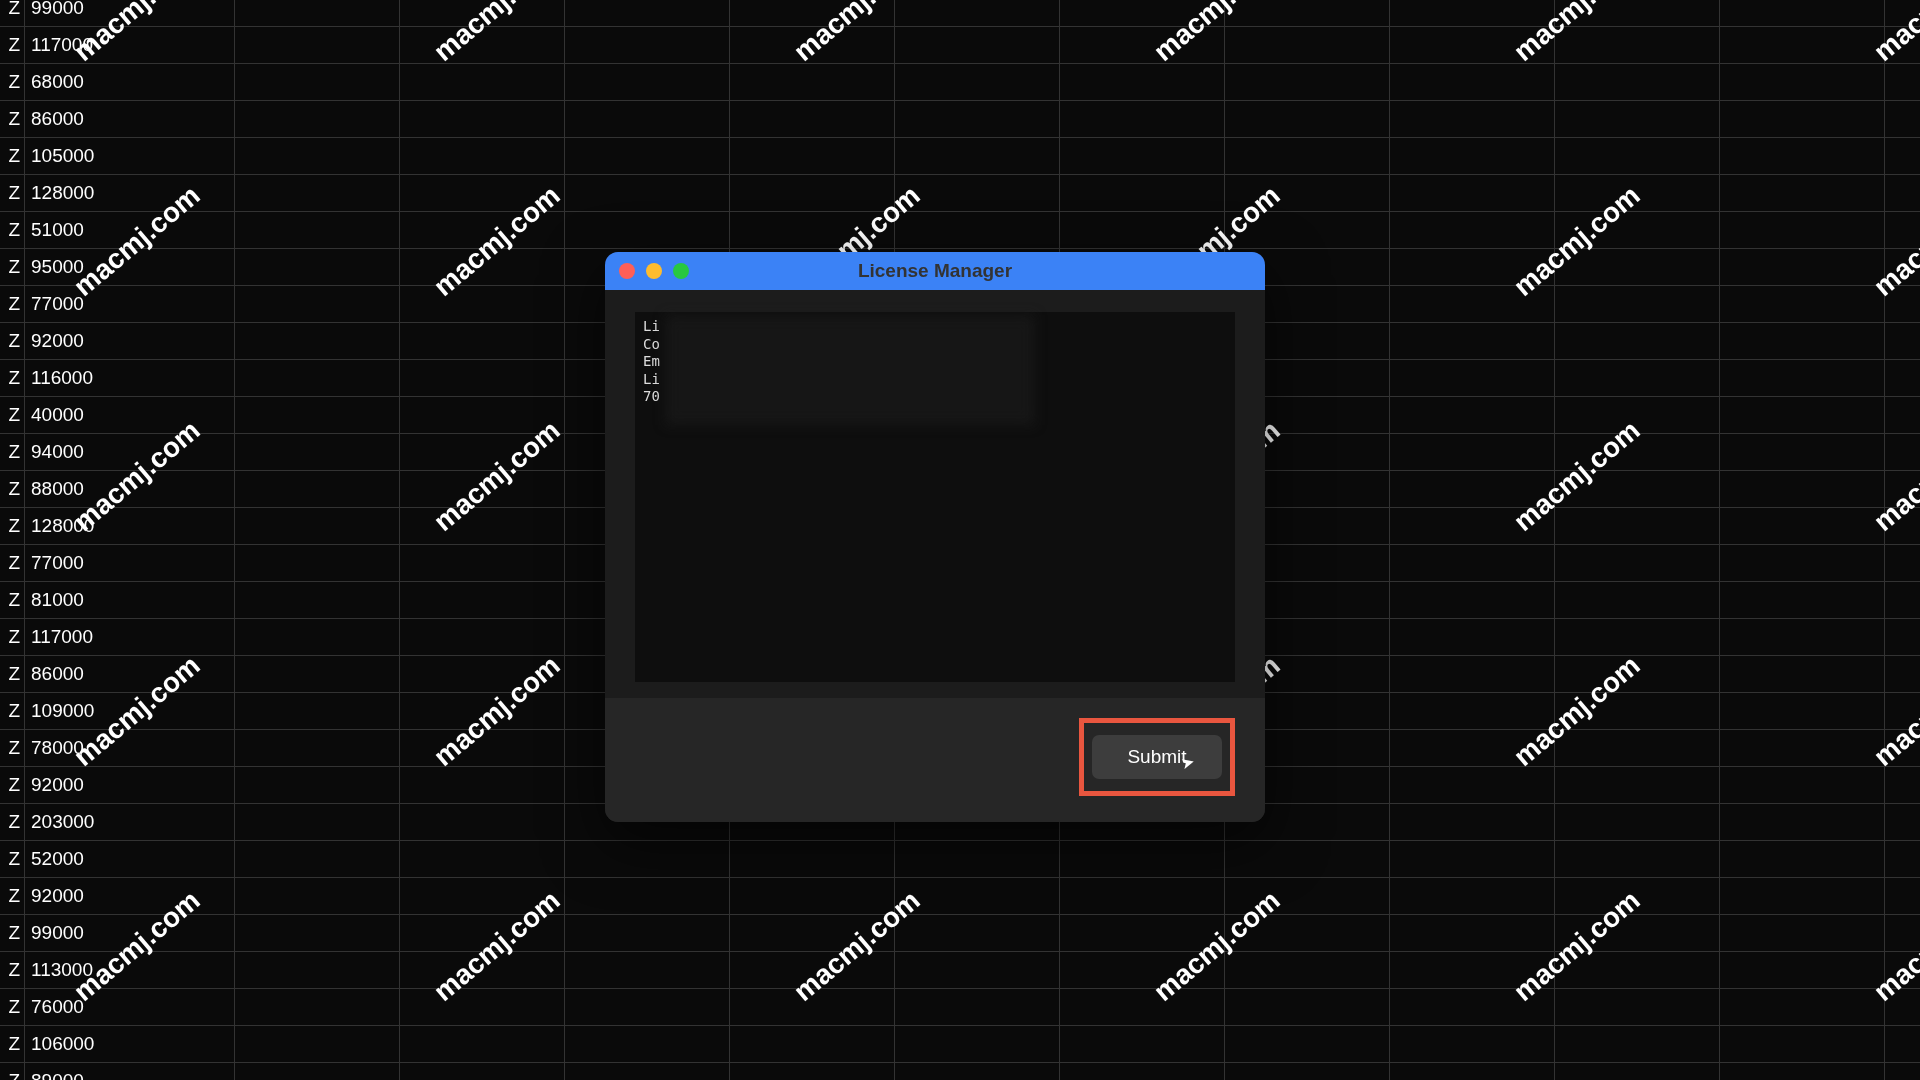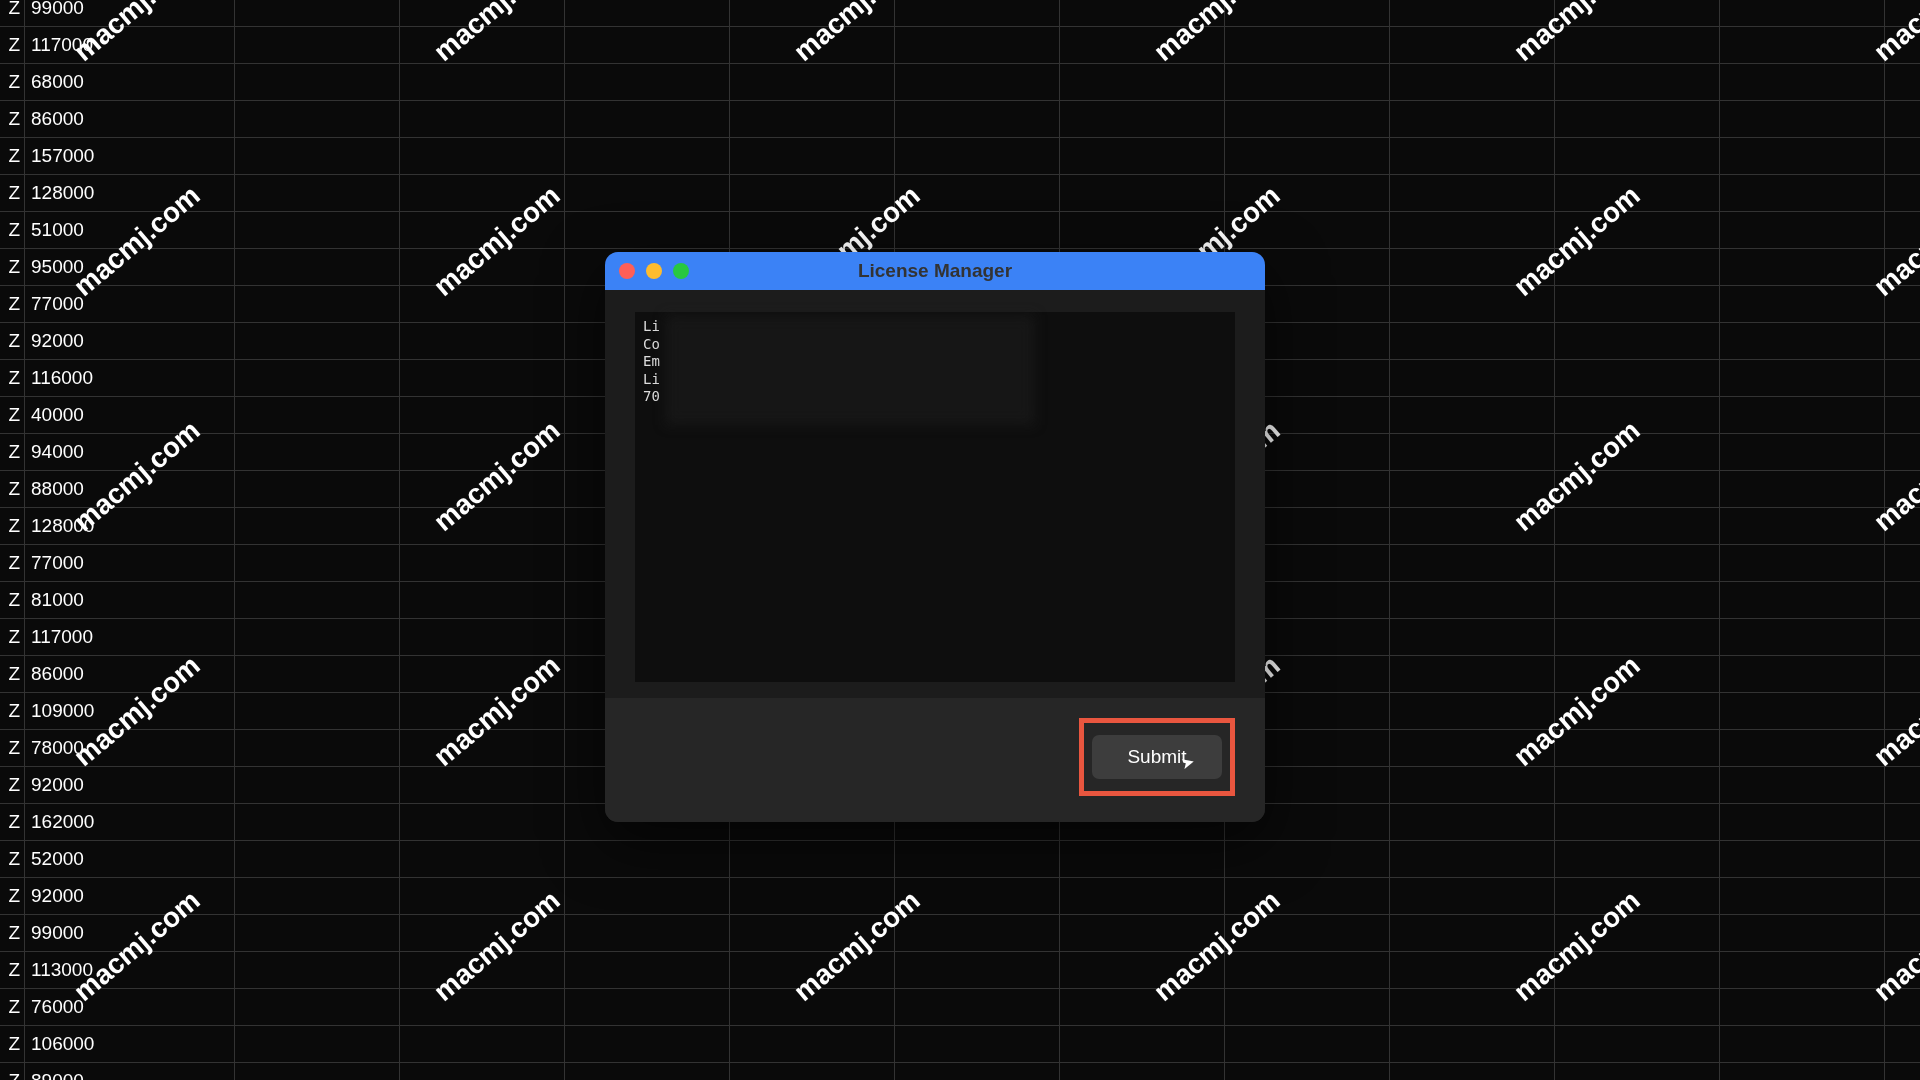--- a/index.html
+++ b/index.html
@@ -208,21 +208,21 @@
     <div class="cell"></div>
     <div class="cell"></div>
     <div class="cell"></div>
     <div class="cell"></div>
     <div class="cell"></div>
     <div class="cell"></div>
     <div class="cell"></div>
     <div class="cell"></div>
     <div class="cell"></div>
     <div class="cell col0">Z</div>
-    <div class="cell">157000</div>
+    <div class="cell">105000</div>
     <div class="cell"></div>
     <div class="cell"></div>
     <div class="cell"></div>
     <div class="cell"></div>
     <div class="cell"></div>
     <div class="cell"></div>
     <div class="cell"></div>
     <div class="cell"></div>
     <div class="cell"></div>
     <div class="cell"></div>
@@ -442,21 +442,21 @@
     <div class="cell"></div>
     <div class="cell"></div>
     <div class="cell"></div>
     <div class="cell"></div>
     <div class="cell"></div>
     <div class="cell"></div>
     <div class="cell"></div>
     <div class="cell"></div>
     <div class="cell"></div>
     <div class="cell col0">Z</div>
-    <div class="cell">162000</div>
+    <div class="cell">203000</div>
     <div class="cell"></div>
     <div class="cell"></div>
     <div class="cell"></div>
     <div class="cell"></div>
     <div class="cell"></div>
     <div class="cell"></div>
     <div class="cell"></div>
     <div class="cell"></div>
     <div class="cell"></div>
     <div class="cell"></div>

